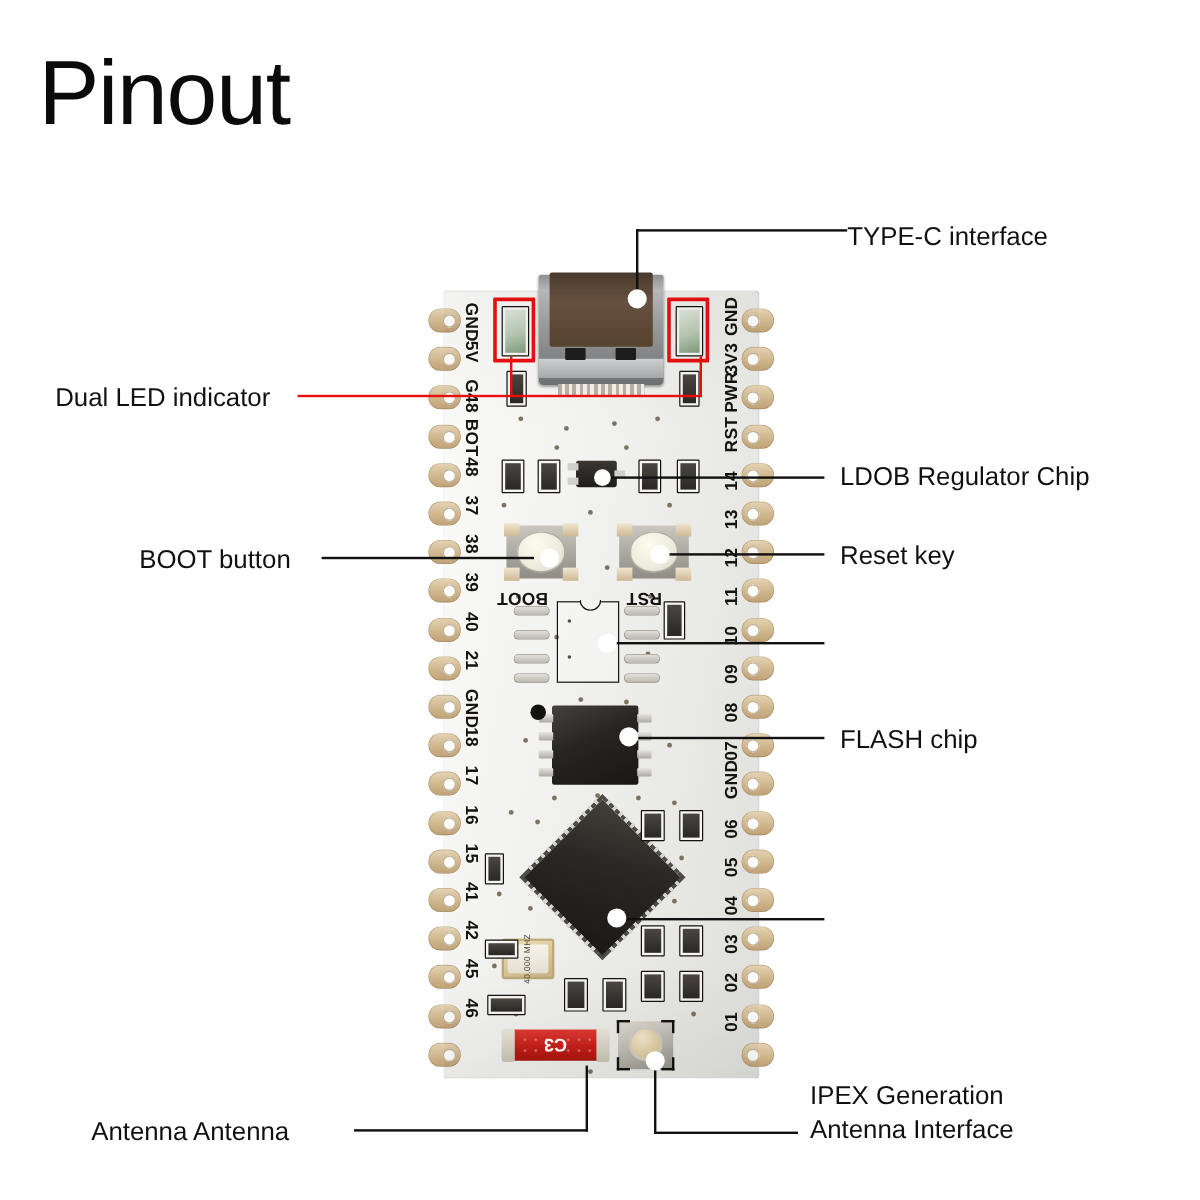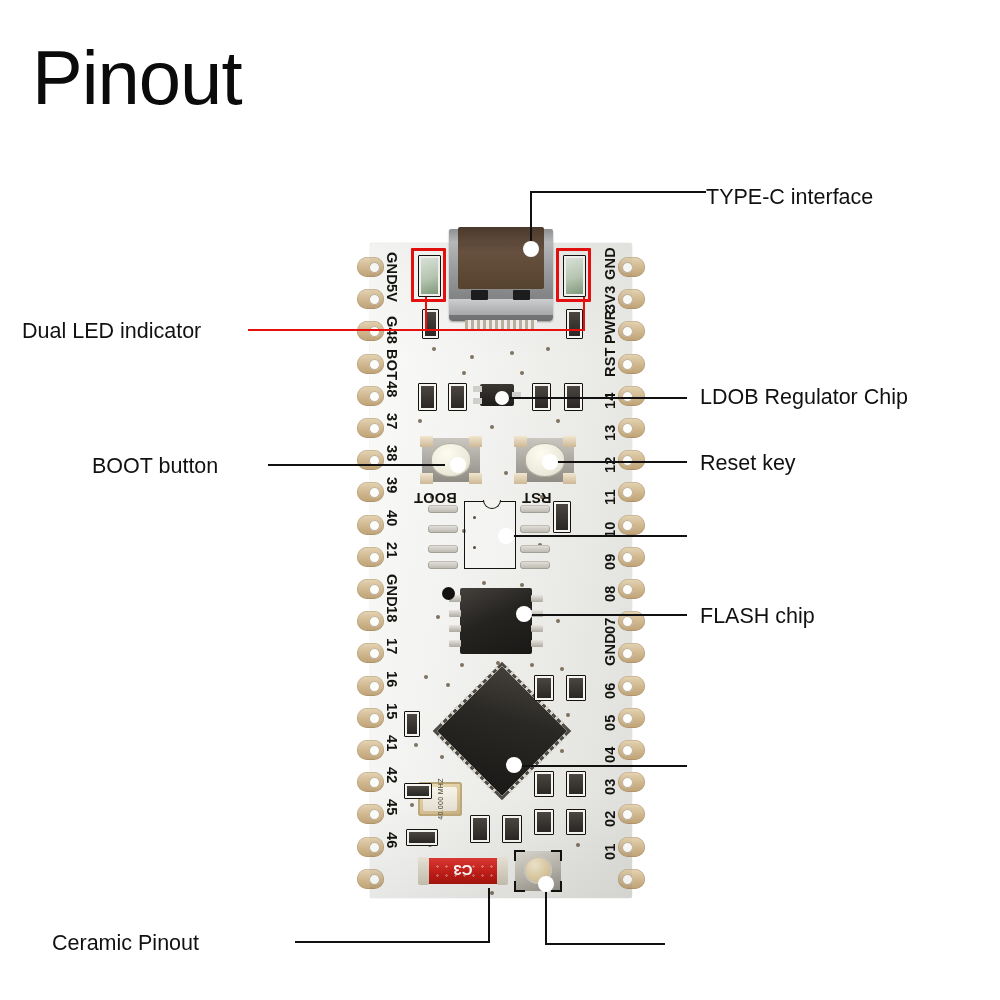--- a/index.html
+++ b/index.html
@@ -31,21 +31,21 @@
   
   .callout {
     position: absolute;
     font-size: 21.5px;
     font-weight: 400;
     color: #111111;
     line-height: 1.30;
     white-space: nowrap;
   }
   .callout.right { text-align: left; }
-  .callout.left  { text-align: right; }
+  .callout.left  { text-align: right; margin-left: 24px; }
 
   
   .lead {
     position: absolute;
     background: #111111;
   }
   .lead.h { height: 2px; }
   .lead.v { width: 2px; }
   .lead.red { background: #e8100f; }
 
@@ -732,20 +732,24 @@
   <div class="callout right" style="left:706px; top:184px;">TYPE-C interface</div>
 
   <div class="callout right" style="left:700px; top:384px;">LDOB Regulator Chip</div>
 
   <div class="callout right" style="left:700px; top:450px;">Reset key</div>
 
 
   <div class="callout right" style="left:700px; top:603px;">FLASH chip</div>
 
 
+  <div class="callout right" style="left:675px; top:900px;">
+    <div>IPEX Generation</div>
+    <div>Antenna Interface</div>
+  </div>
 
   <div class="callout left" style="left:22px; top:318px;">Dual LED indicator</div>
 
   <div class="callout left" style="left:92px; top:453px;">BOOT button</div>
 
-  <div class="callout left" style="left:52px; top:930px;">Ceramic Pinout</div>
+  <div class="callout left" style="left:52px; top:930px;">Antenna Antenna</div>
 
 </div>
 
 </body></html>

